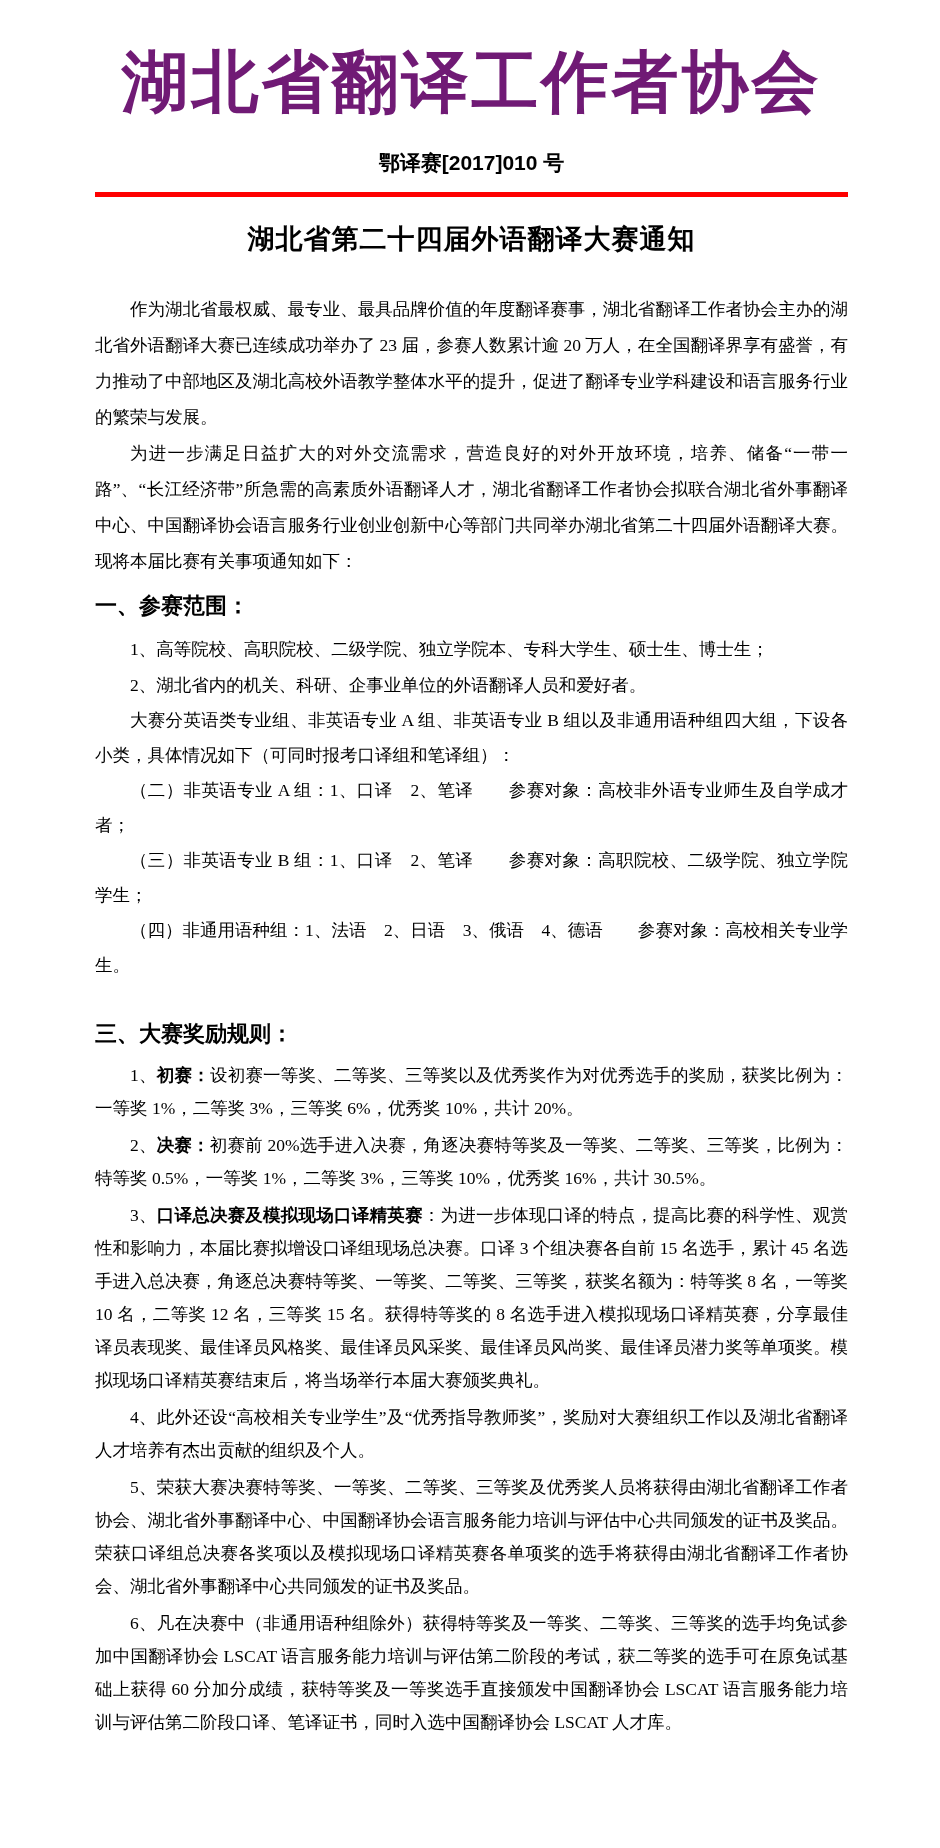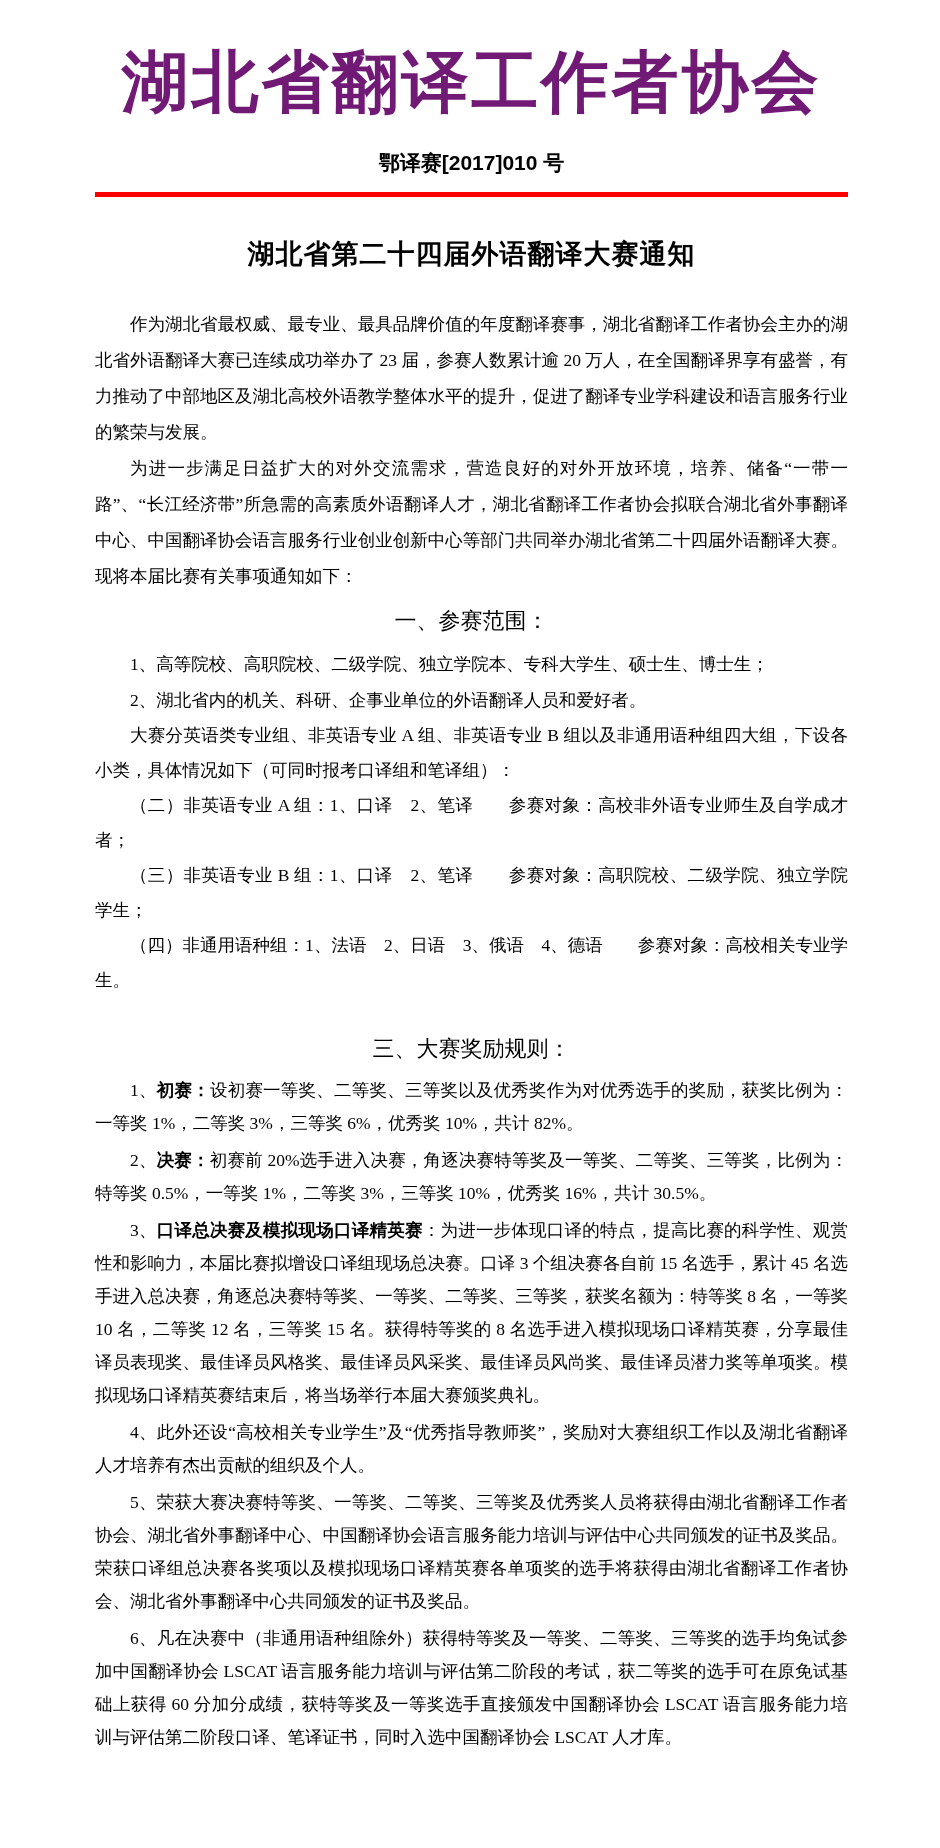--- a/index.html
+++ b/index.html
@@ -37,39 +37,38 @@
   }
   .red-rule {
     height: 5px;
     background: #fe0000;
     margin-top: 15px;
   }
   .notice-title {
     text-align: center;
     font-size: 27px;
     font-weight: bold;
-    margin-top: 39px;
+    margin-top: 24px;
     letter-spacing: 1px;
     font-family: "Liberation Serif", "DejaVu Serif", serif;
   }
   .intro { margin-top: 34px; }
   p.body-line {
     font-size: 17.5px;
     line-height: 36px;
     text-align: justify;
     text-indent: 2em;
     margin: 0;
   }
   .section-heading {
     font-family: "Liberation Sans", "DejaVu Sans", sans-serif;
     font-size: 22px;
-    font-weight: normal;
+    font-weight: bold;
     margin: 36px 0 10px 0;
     line-height: 30px;
-    text-align: center;
   }
   .section-heading.first { margin-top: 12px; }
   .scope-items p.body-line { line-height: 36px; }
   .groups p.body-line,
   .group-intro p.body-line { line-height: 35px; }
   .rewards p.body-line {
     line-height: 33px;
     margin-top: 4px;
   }
   .rewards p.body-line b { font-weight: bold; }
@@ -107,21 +106,21 @@
     <div class="groups">
       <p class="body-line">（二）非英语专业 A 组：1、口译　2、笔译　　参赛对象：高校非外语专业师生及自学成才者；</p>
       <p class="body-line">（三）非英语专业 B 组：1、口译　2、笔译　　参赛对象：高职院校、二级学院、独立学院学生；</p>
       <p class="body-line">（四）非通用语种组：1、法语　2、日语　3、俄语　4、德语　　参赛对象：高校相关专业学生。</p>
     </div>
   </div>
 
   <div>
     <div class="section-heading">三、大赛奖励规则：</div>
     <div class="rewards">
-      <p class="body-line"><span>1、</span><b>初赛：</b><span>设初赛一等奖、二等奖、三等奖以及优秀奖作为对优秀选手的奖励，获奖比例为：一等奖 1%，二等奖 3%，三等奖 6%，优秀奖 10%，共计 82%。</span></p>
+      <p class="body-line"><span>1、</span><b>初赛：</b><span>设初赛一等奖、二等奖、三等奖以及优秀奖作为对优秀选手的奖励，获奖比例为：一等奖 1%，二等奖 3%，三等奖 6%，优秀奖 10%，共计 20%。</span></p>
       <p class="body-line"><span>2、</span><b>决赛：</b><span>初赛前 20%选手进入决赛，角逐决赛特等奖及一等奖、二等奖、三等奖，比例为：特等奖 0.5%，一等奖 1%，二等奖 3%，三等奖 10%，优秀奖 16%，共计 30.5%。</span></p>
       <p class="body-line"><span>3、</span><b>口译总决赛及模拟现场口译精英赛</b><span>：为进一步体现口译的特点，提高比赛的科学性、观赏性和影响力，本届比赛拟增设口译组现场总决赛。口译 3 个组决赛各自前 15 名选手，累计 45 名选手进入总决赛，角逐总决赛特等奖、一等奖、二等奖、三等奖，获奖名额为：特等奖 8 名，一等奖 10 名，二等奖 12 名，三等奖 15 名。获得特等奖的 8 名选手进入模拟现场口译精英赛，分享最佳译员表现奖、最佳译员风格奖、最佳译员风采奖、最佳译员风尚奖、最佳译员潜力奖等单项奖。模拟现场口译精英赛结束后，将当场举行本届大赛颁奖典礼。</span></p>
       <p class="body-line"><span>4、</span><b></b><span>此外还设“高校相关专业学生”及“优秀指导教师奖”，奖励对大赛组织工作以及湖北省翻译人才培养有杰出贡献的组织及个人。</span></p>
       <p class="body-line"><span>5、</span><b></b><span>荣获大赛决赛特等奖、一等奖、二等奖、三等奖及优秀奖人员将获得由湖北省翻译工作者协会、湖北省外事翻译中心、中国翻译协会语言服务能力培训与评估中心共同颁发的证书及奖品。荣获口译组总决赛各奖项以及模拟现场口译精英赛各单项奖的选手将获得由湖北省翻译工作者协会、湖北省外事翻译中心共同颁发的证书及奖品。</span></p>
       <p class="body-line"><span>6、</span><b></b><span>凡在决赛中（非通用语种组除外）获得特等奖及一等奖、二等奖、三等奖的选手均免试参加中国翻译协会 LSCAT 语言服务能力培训与评估第二阶段的考试，获二等奖的选手可在原免试基础上获得 60 分加分成绩，获特等奖及一等奖选手直接颁发中国翻译协会 LSCAT 语言服务能力培训与评估第二阶段口译、笔译证书，同时入选中国翻译协会 LSCAT 人才库。</span></p>
 
     </div>
   </div>
 
 </div>

